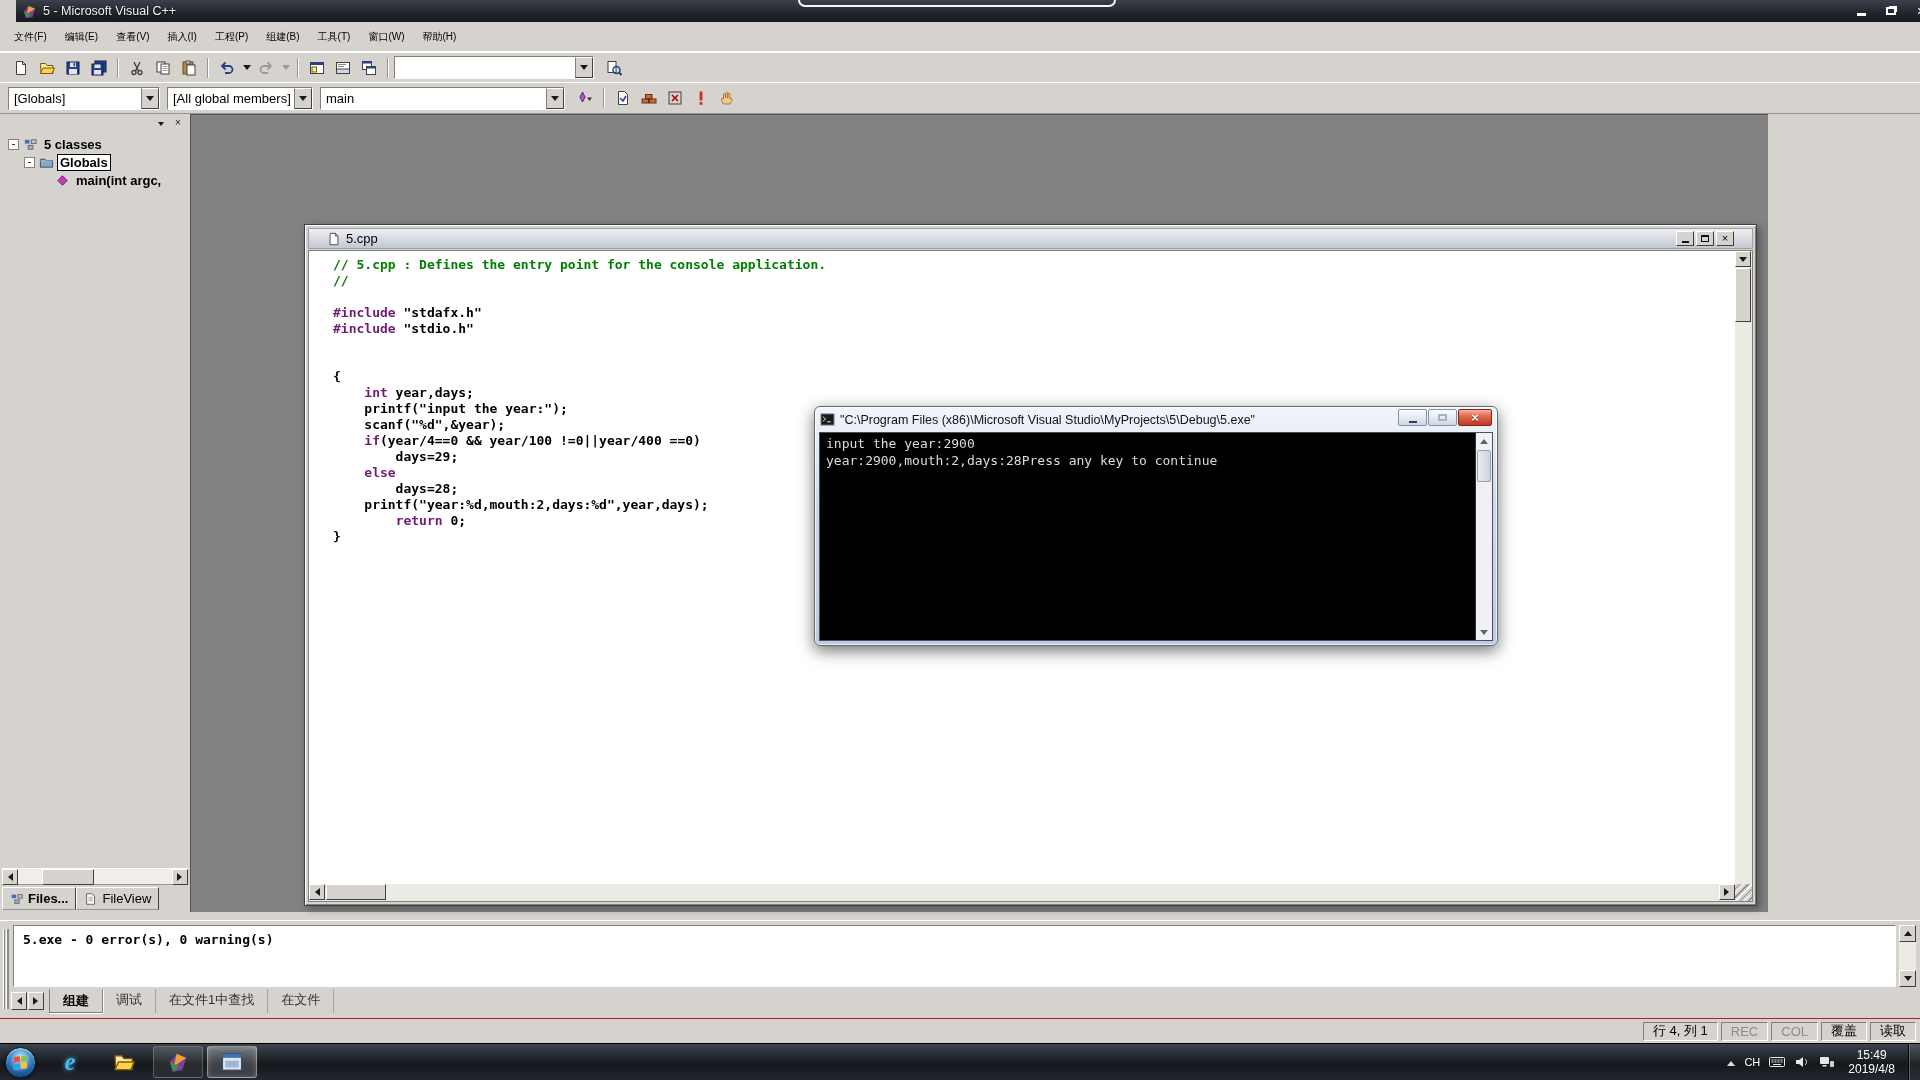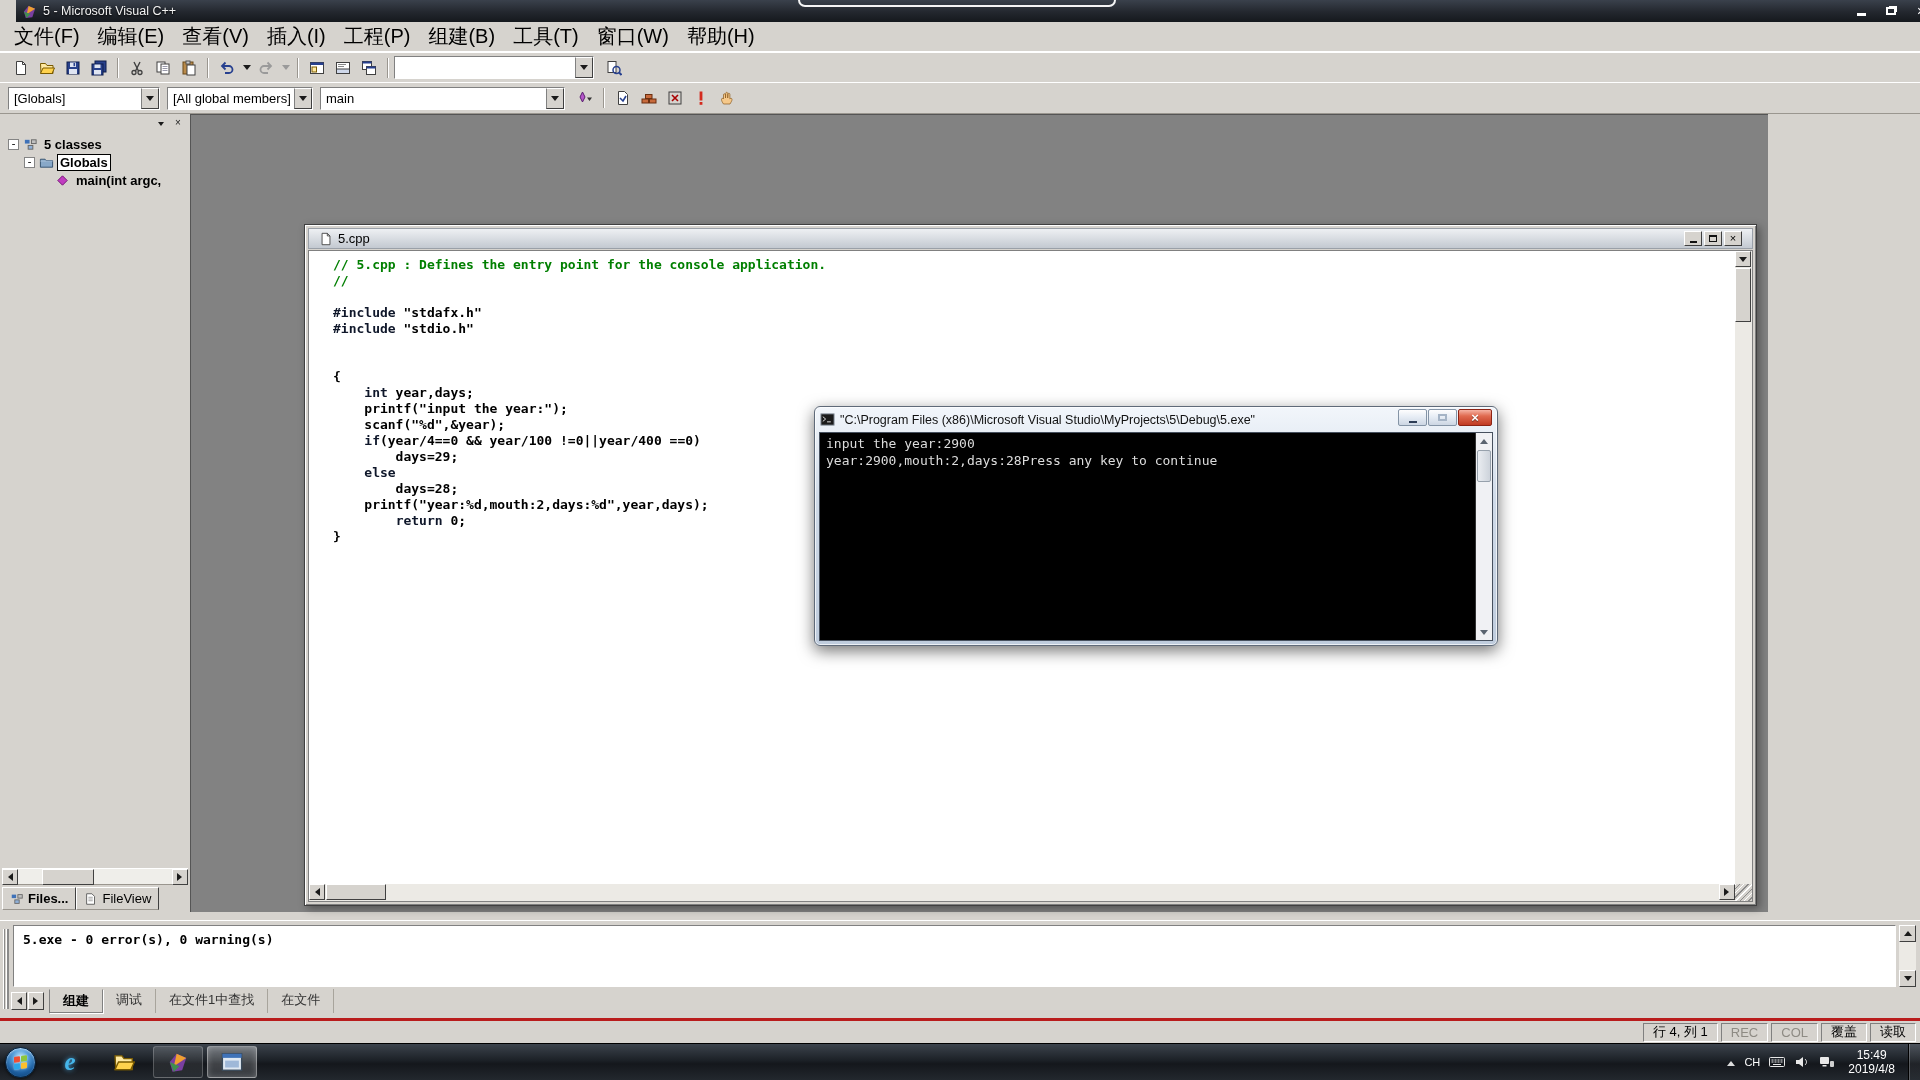--- a/index.html
+++ b/index.html
@@ -14,21 +14,21 @@
 .app-icon svg{width:15px;height:15px}
 .app-title{font-size:12.5px;text-shadow:0 1px 2px #000;white-space:nowrap}
 .win-controls{margin-left:auto;display:flex;height:100%}
 .wc{width:30px;display:flex;align-items:center;justify-content:center;color:#fff;font-size:14px}
 .g-min{width:9px;height:3px;background:#fff;margin-top:7px}
 .g-max{width:10px;height:8px;border:2px solid #fff;box-shadow:2px -2px 0 -1px #fff}
 .top-pill{position:absolute;left:798px;top:0;width:318px;height:7px;border:2px solid rgba(255,255,255,.95);border-top:none;border-radius:0 0 9px 9px;z-index:60}
 
 
 .menubar{position:absolute;left:0;top:22px;width:1920px;height:30px;background:#d6d3ce;display:flex;align-items:center;padding-left:5px;border-bottom:1px solid #fff;z-index:40}
-.menu-item{padding:5px 9px;font-size:20px;white-space:nowrap}
+.menu-item{padding:5px 9px;font-size:10px;white-space:nowrap}
 .toolbar{position:absolute;left:0;width:1920px;background:#d6d3ce;display:flex;align-items:center;padding-left:8px;z-index:40}
 .tb1{top:52px;height:30px;border-top:1px solid #fff}
 .tb2{top:82px;height:32px;border-top:1px solid #fff;border-bottom:1px solid #9a968f}
 .tb-btn{width:26px;height:24px;display:flex;align-items:center;justify-content:center;flex:none}
 .tb-btn.drop{width:13px}
 .tb-sep{width:2px;height:20px;border-left:1px solid #9a968f;border-right:1px solid #fff;margin:0 5px;flex:none}
 .combo{height:23px;background:#fff;border-top:1px solid #808080;border-left:1px solid #808080;border-bottom:1px solid #fff;border-right:1px solid #fff;display:flex;align-items:stretch;margin-right:7px;flex:none}
 .combo-text{flex:1;padding:3px 5px 0 5px;font-size:13px;white-space:nowrap;overflow:hidden}
 .combo-btn{width:18px;background:#d6d3ce;border-left:1px solid #808080;border-top:1px solid #fff;border-bottom:1px solid #404040;border-right:1px solid #404040;display:flex;align-items:center;justify-content:center;flex:none}
 .t-down{width:0;height:0;border:4px solid transparent;border-top:5px solid #1a1a1a;margin-top:4px}
@@ -57,31 +57,31 @@
 .sb-btn{width:16px;height:16px;background:#d6d3ce;border:1px solid;border-color:#fff #404040 #404040 #fff;display:flex;align-items:center;justify-content:center;position:absolute;top:0}
 .ws-hscroll .left{left:0}.ws-hscroll .right{right:0}
 .ws-hscroll .thumb{position:absolute;left:40px;top:0;width:52px;height:16px;background:#d6d3ce;border:1px solid;border-color:#fff #404040 #404040 #fff}
 .ws-tabs{height:26px;display:flex;align-items:flex-start;padding-top:2px;border-top:1px solid #9a968f}
 .ws-tab{display:flex;align-items:center;gap:4px;padding:2px 7px;font-size:13px;height:23px;border:1px solid;border-color:#fff #404040 #9a968f #fff;background:#d6d3ce;white-space:nowrap}
 .ws-tab.active{font-weight:bold}
 .ws-tab .icon svg{width:14px;height:14px}
 
 
 .editor-window{position:absolute;left:304px;top:224px;width:1453px;height:682px;background:#d6d3ce;border:1px solid #404040;box-shadow:inset 1px 1px 0 #fff,inset -1px -1px 0 #808080,3px 3px 8px rgba(0,0,0,.35);padding:3px;z-index:10}
-.child-titlebar{height:21px;background:linear-gradient(#eef0f3,#c3c9d1);display:flex;align-items:center;padding:0 10px;border:1px solid #9aa0a8}
+.child-titlebar{height:21px;background:linear-gradient(#eef0f3,#c3c9d1);display:flex;align-items:center;padding:0 18px;border:1px solid #9aa0a8}
 .doc-icon svg{width:14px;height:14px}
 .child-title{font-size:13px;margin-left:5px}
 .child-controls{margin-left:auto;display:flex;gap:2px}
 .cbtn{width:18px;height:15px;background:#d6d3ce;border:1px solid;border-color:#fff #404040 #404040 #fff;display:flex;align-items:center;justify-content:center;font-size:11px;line-height:11px}
 .g-min2{width:7px;height:2px;background:#111;margin-top:7px}
 .g-max2{width:8px;height:7px;border:1px solid #111;border-top-width:2px}
 .editor-body{position:absolute;left:3px;right:3px;top:25px;bottom:3px;background:#fff;border:1px solid #808080}
 .code-area{position:absolute;left:0;top:0;right:17px;bottom:17px;overflow:hidden;padding:6px 0 0 24px;font-family:"DejaVu Sans Mono","Liberation Mono",monospace;font-weight:bold;font-size:13px;line-height:16px;background:#fff}
 .code-line{white-space:pre}
-.tok-k{color:#0f172a}.tok-c{color:#007f00}.tok-p{color:#000}
+.tok-k{color:#701a75}.tok-c{color:#007f00}.tok-p{color:#000}
 .sb{position:absolute;background:#eceae5}
 .sb.v{right:0;top:0;bottom:17px;width:17px}
 .sb.h{left:0;bottom:0;right:17px;height:17px}
 .sb .up{top:0;left:0}.sb .down{bottom:0;left:0}.sb .lbtn{left:0;top:0}.sb .rbtn{right:0;top:0}
 .sb-thumb-v{position:absolute;left:0;top:17px;width:16px;height:54px;background:#d6d3ce;border:1px solid;border-color:#fff #404040 #404040 #fff}
 .sb-thumb-h{position:absolute;left:17px;top:0;width:60px;height:16px;background:#d6d3ce;border:1px solid;border-color:#fff #404040 #404040 #fff}
 .grip{position:absolute;right:0;bottom:0;width:17px;height:17px;background:#d6d3ce;background-image:repeating-linear-gradient(135deg,#fff 0 1px,#d6d3ce 1px 3px,#8a8a8a 3px 4px,#d6d3ce 4px 6px)}
 
 
 .console-window{position:absolute;left:814px;top:406px;width:684px;height:240px;z-index:20;border:1px solid #5f6a79;border-radius:6px;background:linear-gradient(#f2f6fb,#cfdae8 40%,#bfccdd);box-shadow:0 5px 16px rgba(0,0,0,.55),inset 0 0 0 1px rgba(255,255,255,.7)}
@@ -108,21 +108,21 @@
 .output-text{padding:6px 9px;font-family:"DejaVu Sans Mono","Liberation Mono",monospace;font-weight:bold;font-size:13px;white-space:pre}
 .output-vscroll{position:absolute;right:4px;top:4px;width:17px;height:62px;background:#eceae5}
 .output-vscroll .sb-btn{width:17px;height:17px}
 .output-vscroll .up{top:0;left:0}.output-vscroll .down{bottom:0;left:0;top:auto}
 .output-tabbar{position:absolute;left:11px;bottom:5px;height:24px;display:flex;align-items:center}
 .tab-scroll{width:16px;height:18px;background:#d6d3ce;border:1px solid;border-color:#fff #404040 #404040 #fff;display:flex;align-items:center;justify-content:center;margin-right:1px}
 .out-tab{padding:2px 13px;font-size:13px;color:#333;border-right:1px solid #a8a49c;white-space:nowrap}
 .out-tab.active{font-weight:bold;color:#000;background:#d6d3ce;border:1px solid #808080;border-top-color:#d6d3ce;box-shadow:1px 1px 0 #fff}
 
 
-.statusbar{position:absolute;left:0;top:1018px;width:1920px;height:25px;background:#d6d3ce;display:flex;align-items:center;padding:0 4px;gap:3px;border-top:3px solid #b91c1c;z-index:30}
+.statusbar{position:absolute;left:0;top:1018px;width:1920px;height:25px;background:#d6d3ce;display:flex;align-items:center;padding:0 4px;gap:3px;border-top:1px solid #b91c1c;z-index:30}
 .sb-main{flex:1}
 .sb-cell{height:19px;border-top:1px solid #808080;border-left:1px solid #808080;border-bottom:1px solid #fff;border-right:1px solid #fff;display:flex;align-items:center;padding:0 9px;font-size:13px;white-space:nowrap}
 .sb-cell.dim{color:#8e8b84}
 
 
 .taskbar{position:absolute;left:0;top:1043px;width:1920px;height:37px;background:linear-gradient(#3c434c,#1c2127 45%,#14171c 55%,#23282e);display:flex;align-items:center;border-top:1px solid #000;z-index:70}
 .start-orb{width:31px;height:31px;border-radius:50%;margin:0 7px 0 5px;background:radial-gradient(circle at 50% 30%,#b9e0f7 0%,#57a0dc 30%,#1c5d9e 65%,#0a3a68 100%);border:1px solid #05223f;box-shadow:0 1px 3px rgba(0,0,0,.6),inset 0 1px 2px rgba(255,255,255,.7);display:flex;align-items:center;justify-content:center;flex:none}
 .orb-flag{display:grid;grid-template-columns:6px 6px;grid-template-rows:6px 6px;gap:1px;transform:skewY(-8deg)}
 .orb-flag i{border-radius:1px;box-shadow:0 0 2px rgba(255,255,255,.6)}
 .orb-flag i:nth-child(1){background:#ef4e33}.orb-flag i:nth-child(2){background:#8cc63e}

